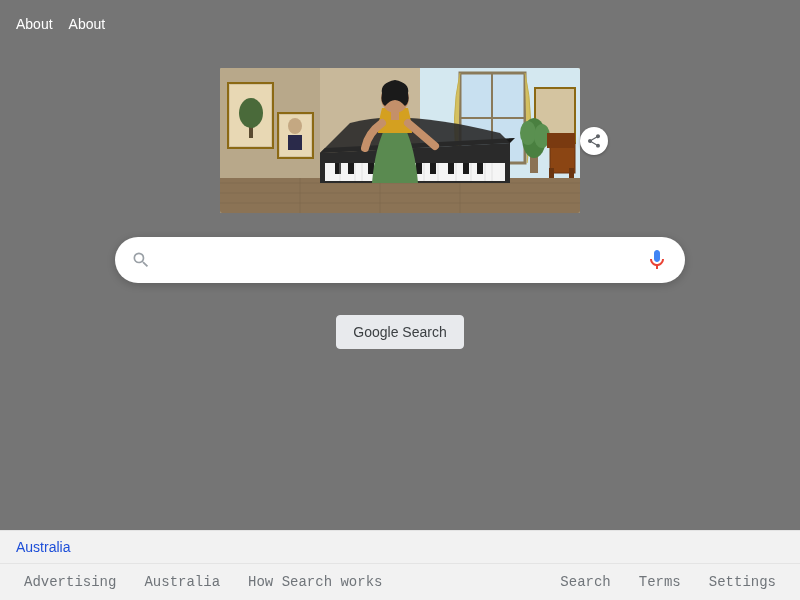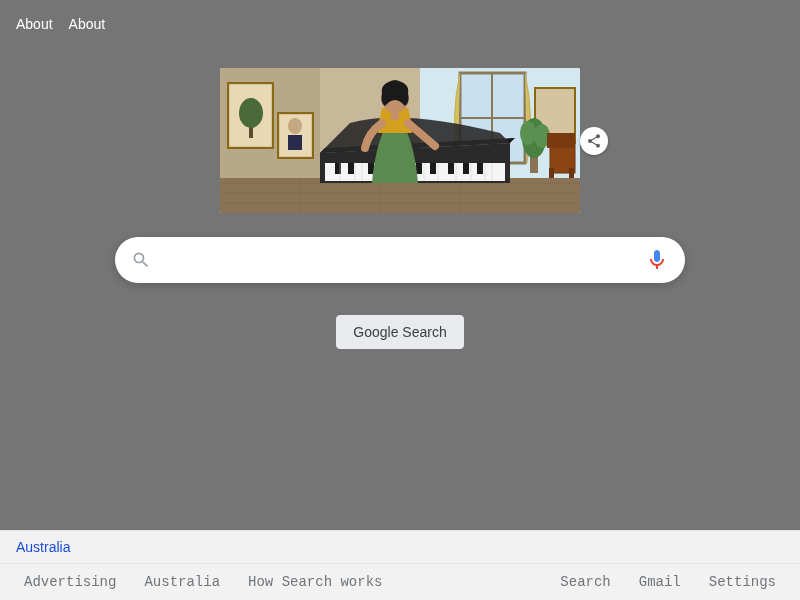--- a/index.html
+++ b/index.html
@@ -340,16 +340,16 @@
 </div>
 
 <footer class="footer">
   <div class="footer-left">
     <a class="footer-link">Advertising</a>
     <a class="footer-link">Australia</a>
     <a class="footer-link">How Search works</a>
   </div>
   <div class="footer-right">
     <a class="footer-link">Search</a>
-    <a class="footer-link">Gmail</a>
+    <a class="footer-link">Terms</a>
     <a class="footer-link">Settings</a>
   </div>
 </footer>
 
 </body></html>

